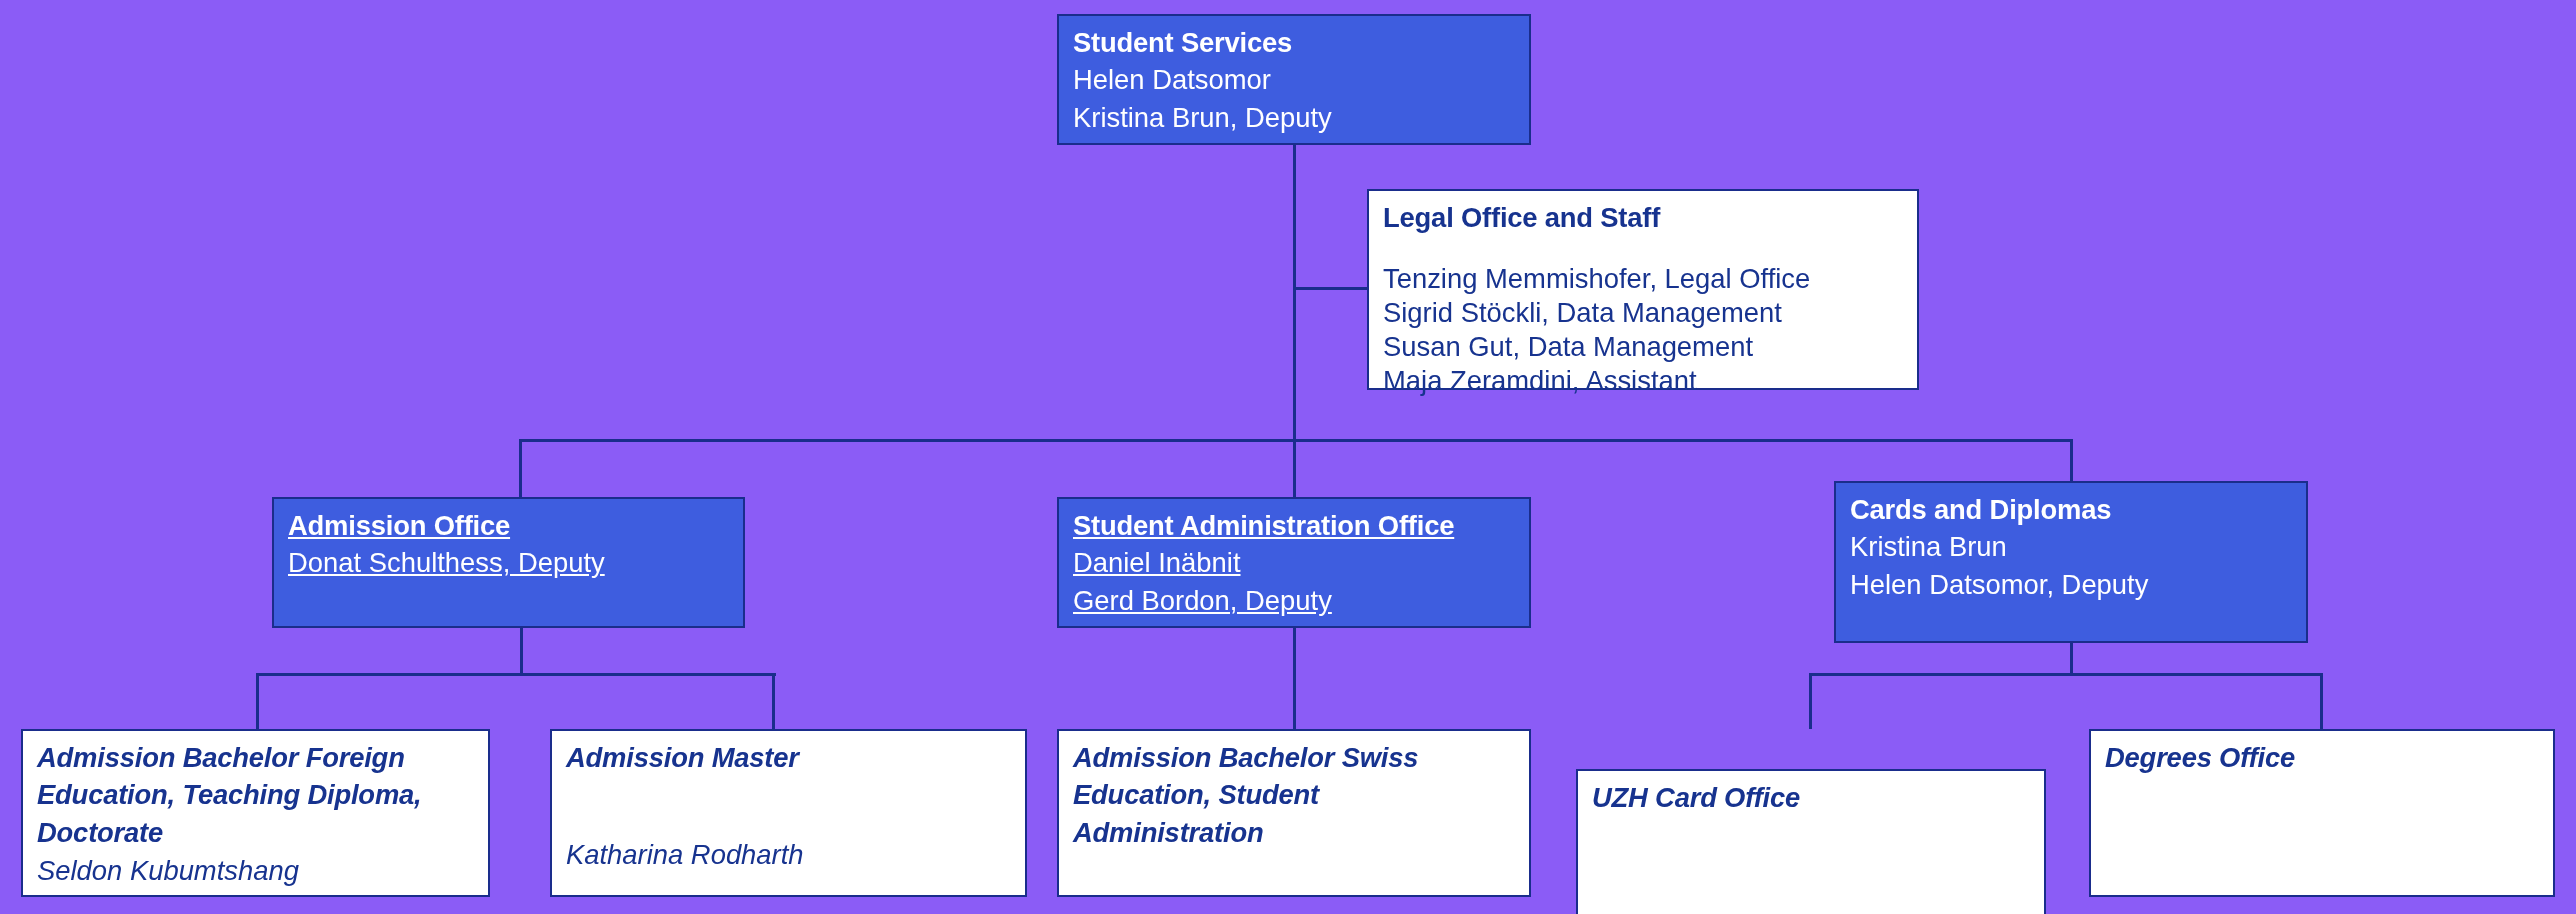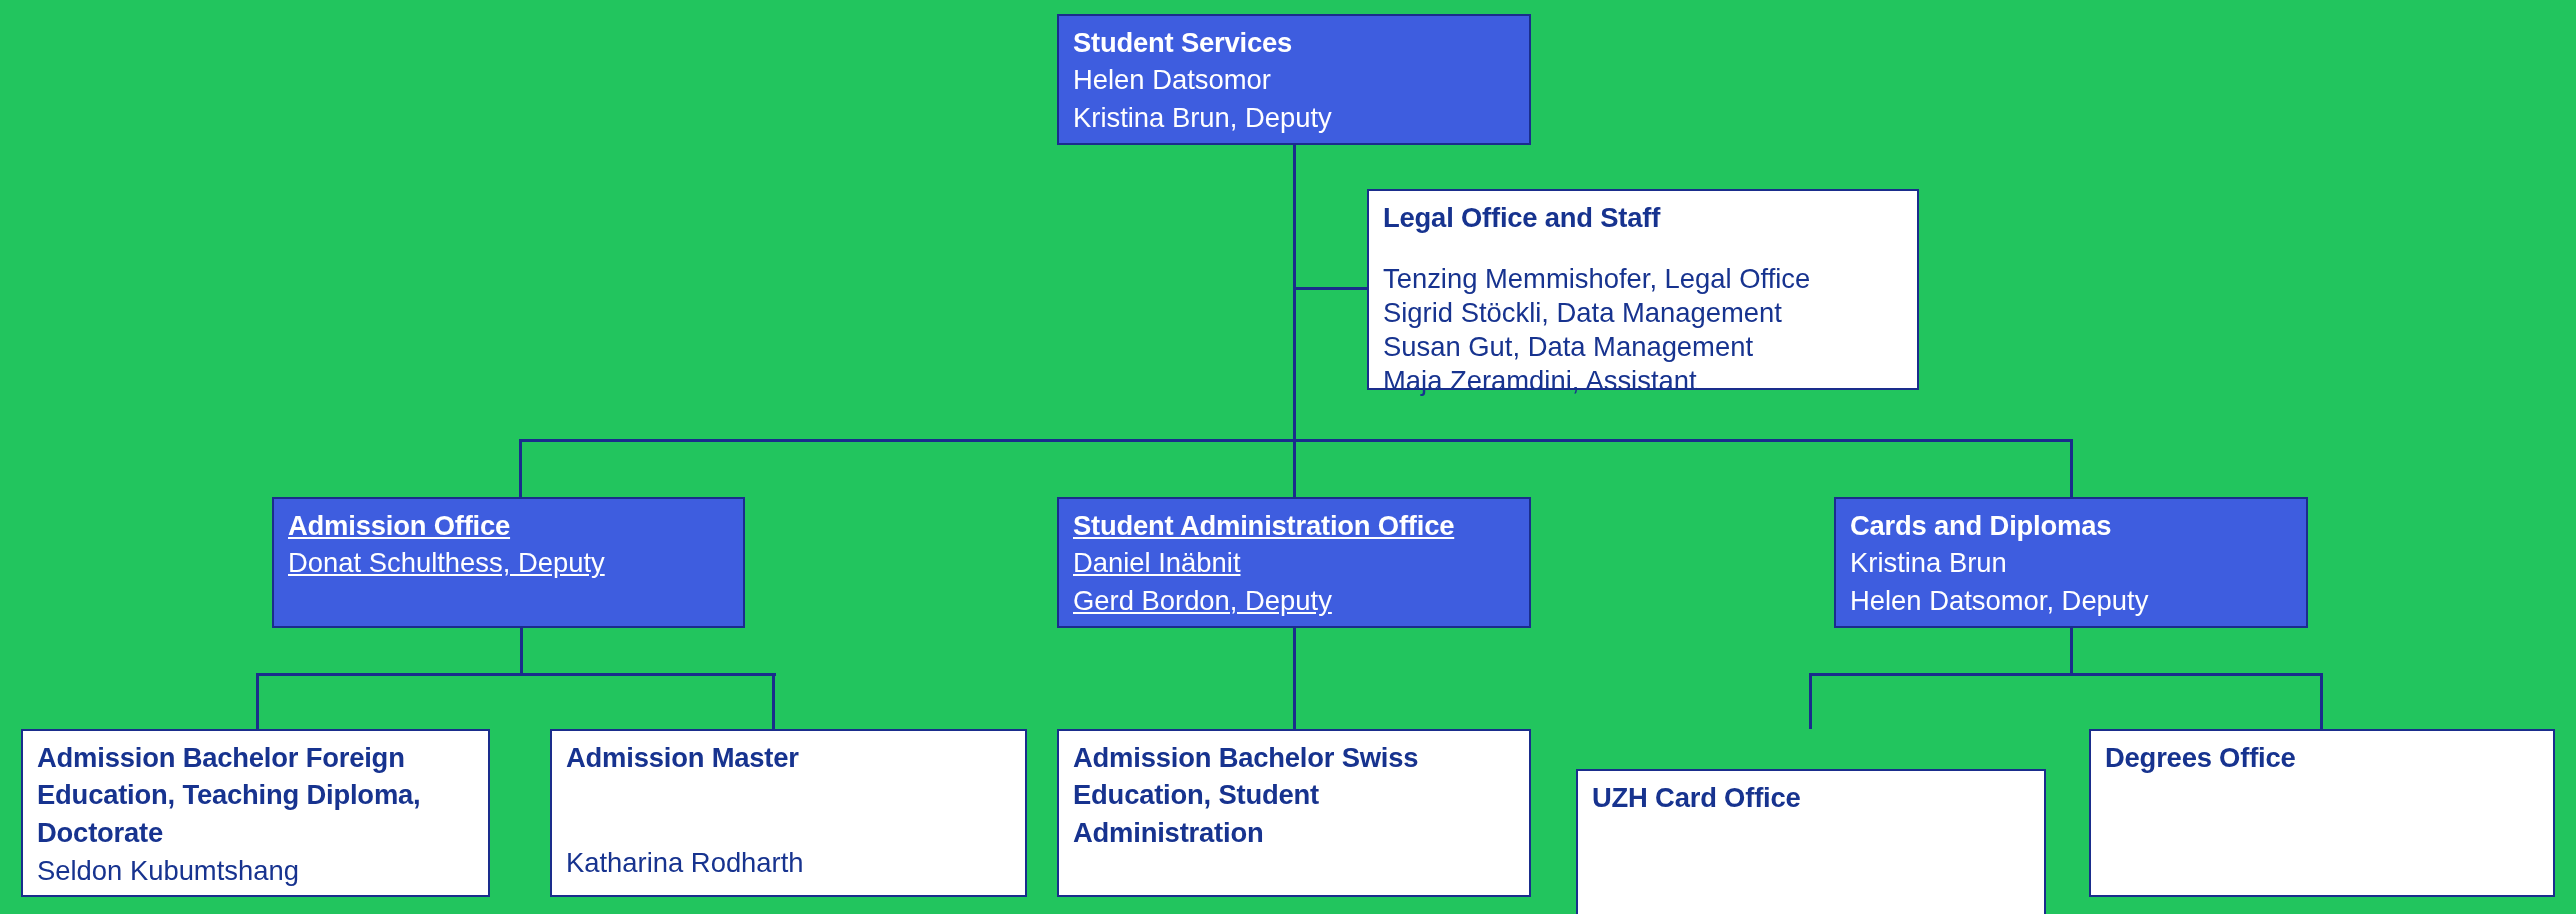--- a/index.html
+++ b/index.html
@@ -1,20 +1,20 @@
 <!DOCTYPE html>
 <html style="font-size:15px"><head>
 <meta charset="utf-8">
 <style>
   html, body { margin: 0; padding: 0; background: #ffffff; }
   #canvas {
     position: relative;
     width: 2576px;
     height: 914px;
-    background: #22c55e;
+    background: #8b5cf6;
     font-family: "Liberation Sans", sans-serif;
     overflow: hidden;
   }
   .box {
     position: absolute;
     box-sizing: border-box;
     border: 2.8px solid #1a2d8c;
     padding: 7.6px 14px;
     font-size: 27.4px;
     line-height: 1.38;
@@ -26,21 +26,22 @@
   }
   .outline {
     background: #ffffff;
     color: #17338f;
   }
   .legal .lines { margin-top: 26px; line-height: 1.24; }
   .bottom {
     display: flex;
     flex-direction: column;
     justify-content: space-between;
-    padding-bottom: 13px;
+    padding-bottom: 21px;
+    font-style: italic;
   }
   .conn {
     position: absolute;
     background: #1a2d8c;
   }
 </style>
 </head>
 <body>
 
 <div id="canvas">
@@ -83,21 +84,21 @@
     <div class="title">Admission Office</div>
     <div class="line">Donat Schulthess, Deputy</div>
   </div>
 
   <div class="box filled" style="left:1057px; top:497px; width:474px; height:131px;text-decoration:underline;">
     <div class="title">Student Administration Office</div>
     <div class="line">Daniel Inäbnit</div>
     <div class="line">Gerd Bordon, Deputy</div>
   </div>
 
-  <div class="box filled" style="left:1834px; top:497px; width:474px; height:131px;">
+  <div class="box filled" style="left:1834px; top:481px; width:474px; height:162px;">
     <div class="title">Cards and Diplomas</div>
     <div class="line">Kristina Brun</div>
     <div class="line">Helen Datsomor, Deputy</div>
   </div>
 
   <div class="box outline bottom" style="left:21px; top:729px; width:469px; height:168px;">
     <div class="title">Admission Bachelor Foreign Education, Teaching Diploma, Doctorate</div>
     <div class="line">Seldon Kubumtshang</div>
   </div>
 

